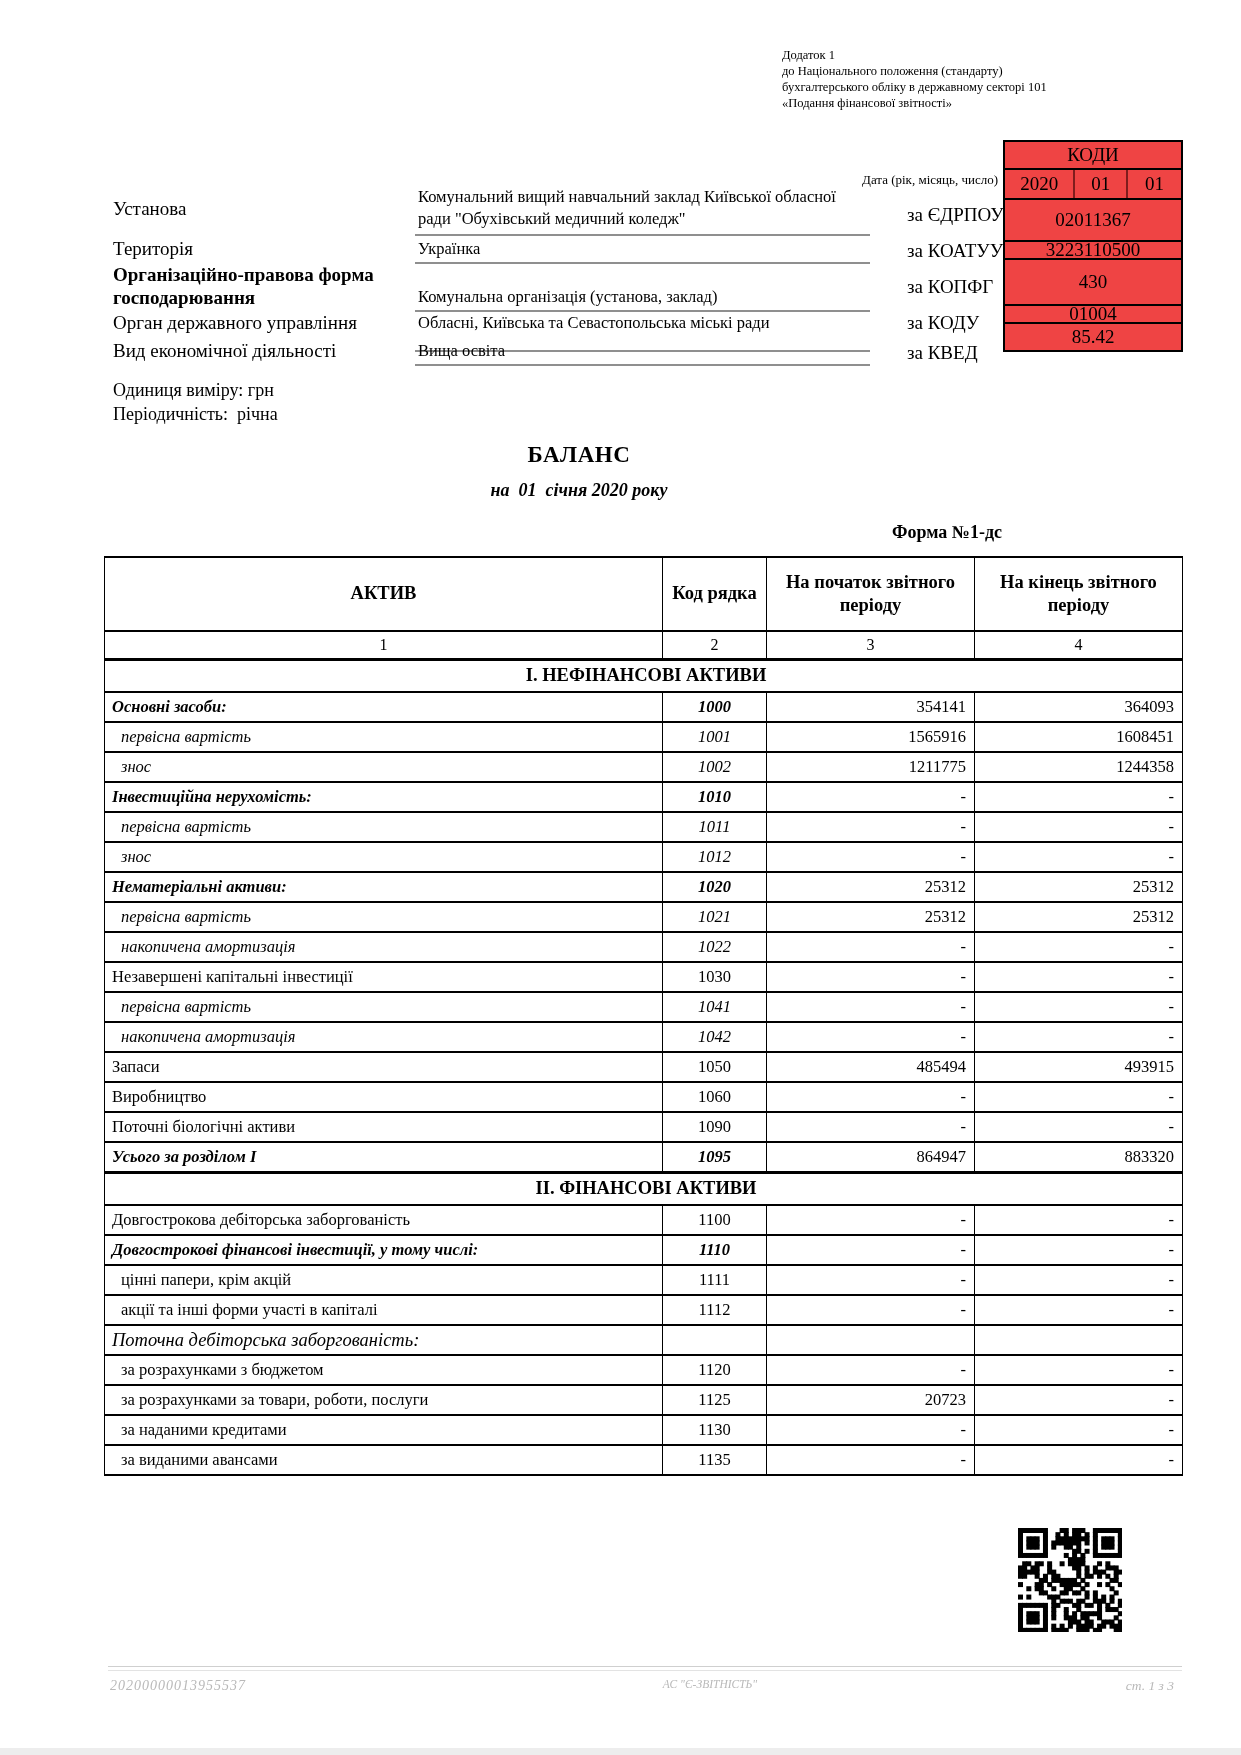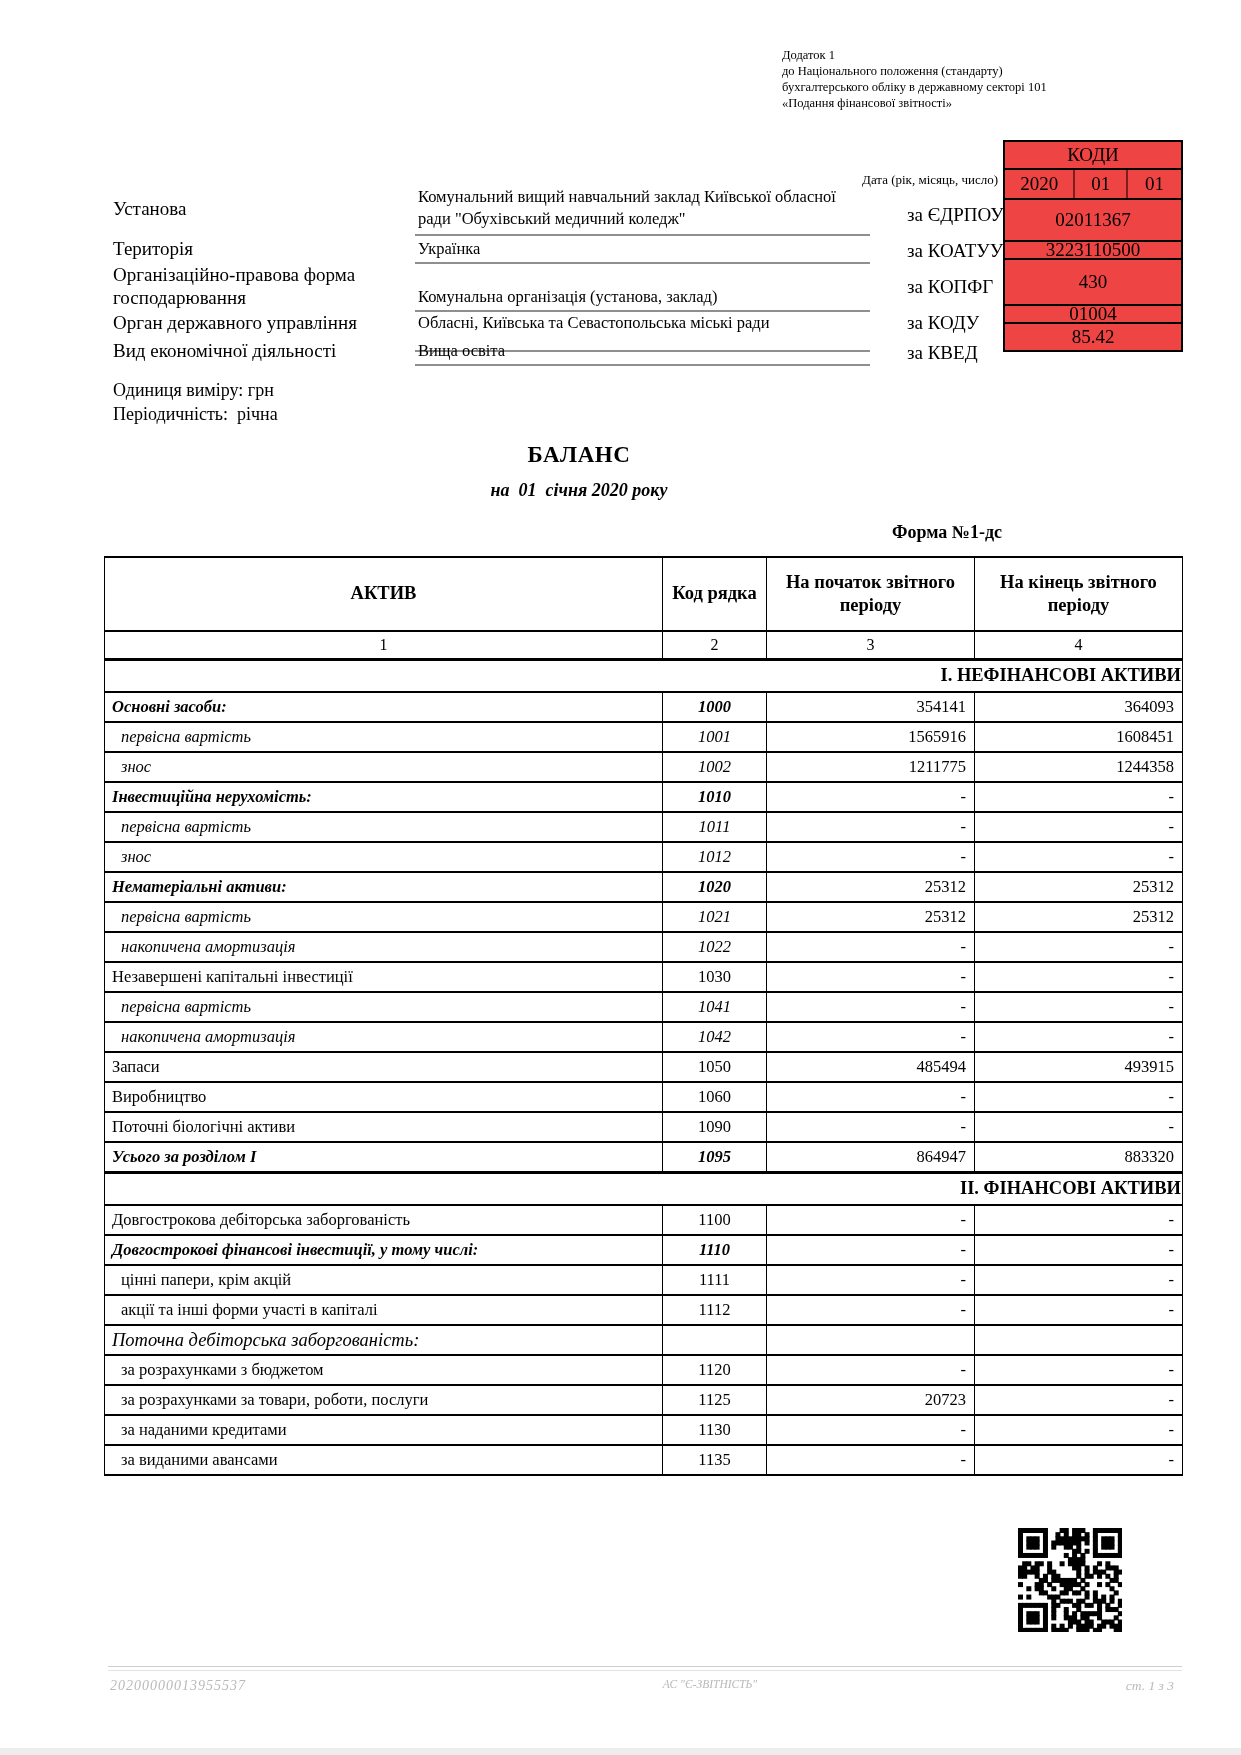--- a/index.html
+++ b/index.html
@@ -29,21 +29,21 @@
   
   .title-wrap{position:absolute;left:104px;top:442px;width:950px;text-align:center;}
   .title-main{font-size:23px;font-weight:bold;letter-spacing:.5px;}
   .title-sub{margin-top:12px;font-size:18px;font-weight:bold;font-style:italic;white-space:pre;}
   .form-label{position:absolute;left:104px;top:522px;width:898px;text-align:right;font-size:18px;font-weight:bold;}
   
   table.balance{position:absolute;left:104px;top:556px;width:1078px;border-collapse:collapse;table-layout:fixed;}
   table.balance td,table.balance th{box-sizing:border-box;border-left:1.5px solid #000;border-right:1.5px solid #000;border-top:2px solid #000;border-bottom:2px solid #000;font-weight:normal;}
   tr.head-row th{height:74px;font-size:18.5px;font-weight:bold;text-align:center;vertical-align:middle;line-height:1.25;}
   tr.num-row td{height:28px;text-align:center;font-size:16px;border-bottom:3px solid #000;}
-  tr.section-row td{height:33px;font-size:18.5px;font-weight:bold;padding-left:6px;border-top:3px solid #000;text-align:right;vertical-align:middle;}
+  tr.section-row td{height:33px;font-size:18.5px;font-weight:bold;padding-left:6px;border-top:3px solid #000;text-align:center;vertical-align:middle;}
   tr.data-row td{height:30px;font-size:16.5px;vertical-align:middle;}
   td.col-label{padding-left:7px;text-align:left;}
   td.col-code{text-align:center;}
   td.col-start,td.col-end{text-align:right;padding-right:8px;}
   tr.indent-1 td.col-label{padding-left:16px;}
   tr.style-bold-italic td.col-label,tr.style-bold-italic td.col-code{font-weight:bold;font-style:italic;}
   tr.style-italic td.col-label,tr.style-italic td.col-code{font-style:italic;}
   tr.style-italic-large td.col-label{font-style:italic;font-size:18.5px;}
   
   .qr{position:absolute;left:1018px;top:1528px;width:104px;height:104px;}
@@ -86,21 +86,21 @@
   <div class="za-label" style="top:276px;">за КОПФГ</div>
   <div class="za-label" style="top:312px;">за КОДУ</div>
   <div class="za-label" style="top:342px;">за КВЕД</div>
 
   <div class="info-label" style="top:198px;">Установа</div>
   <div class="info-value" style="top:186px;height:50px;">Комунальний вищий навчальний заклад Київської обласної ради "Обухівський медичний коледж"</div>
 
   <div class="info-label" style="top:238px;">Територія</div>
   <div class="info-value" style="top:238px;height:26px;">Українка</div>
 
-  <div class="info-label" style="top:264px;width:310px;">Організаційно-правова форма господарювання</div>
+  <div class="info-label" style="top:264px;width:310px;font-weight:bold;">Організаційно-правова форма господарювання</div>
   <div class="info-value" style="top:286px;height:26px;">Комунальна організація (установа, заклад)</div>
 
   <div class="info-label" style="top:312px;">Орган державного управління</div>
   <div class="info-value" style="top:312px;height:40px;">Обласні, Київська та Севастопольська міські ради</div>
 
   <div class="info-label" style="top:340px;">Вид економічної діяльності</div>
   <div class="info-value" style="top:340px;height:26px;">Вища освіта</div>
 
   <div class="unit-line" style="top:380px;">Одиниця виміру: грн</div>
   <div class="unit-line" style="top:404px;">Періодичність:  річна</div>

